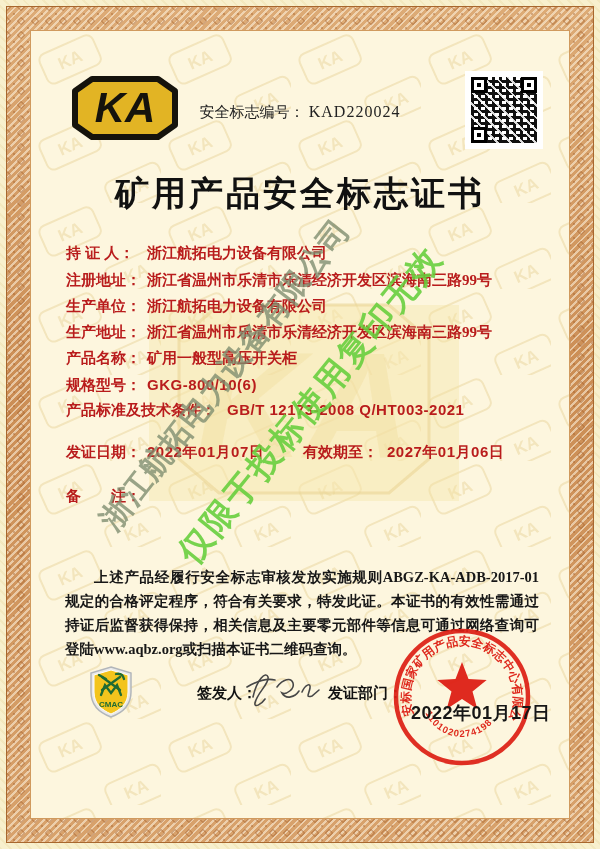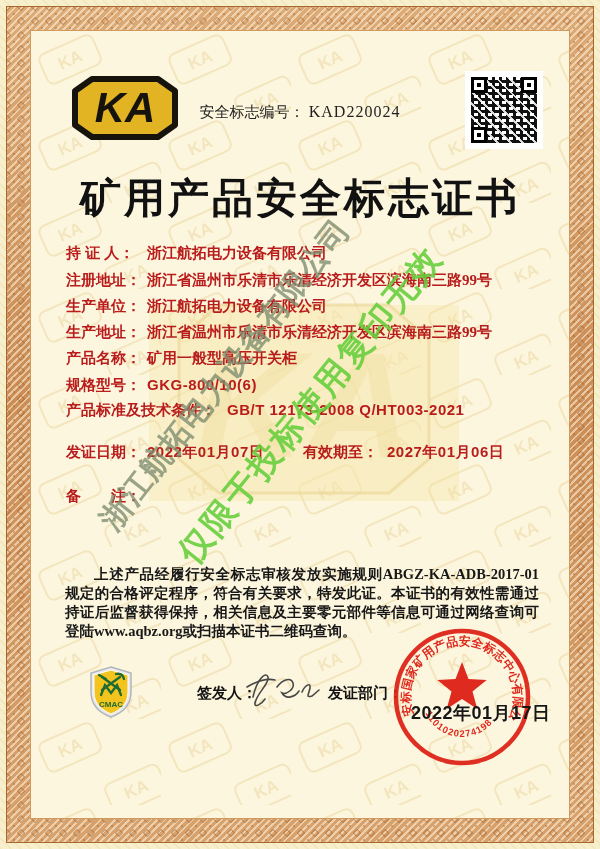--- a/index.html
+++ b/index.html
@@ -39,36 +39,36 @@
     background:
       repeating-linear-gradient(45deg, rgba(255,255,255,.85) 0 2px, transparent 2px 9px),
       repeating-linear-gradient(90deg,#111 0 3px, transparent 3px 7px),
       repeating-linear-gradient(0deg,#111 0 3px, #fff 3px 6px);
   }
   .finder{position:absolute;width:16px;height:16px;border:3px solid #000;background:#fff;box-sizing:border-box;}
   .finder::after{content:"";position:absolute;left:3px;top:3px;width:4px;height:4px;background:#000;}
   .f-tl{left:0;top:0;} .f-tr{right:0;top:0;} .f-bl{left:0;bottom:0;}
 
   .title{position:absolute;left:0;right:0;top:140px;text-align:center;
-    font-size:41px;font-weight:bold;letter-spacing:3px;color:#111;}
+    font-size:34px;font-weight:bold;letter-spacing:3px;color:#111;}
 
   .row{position:absolute;left:35px;right:16px;height:20px;font-size:15px;color:#b91c1c;}
   .row .lab{position:absolute;left:0;font-weight:bold;white-space:nowrap;}
   .row .val{position:absolute;left:81px;white-space:nowrap;}
   .val.kai{font-family:"Liberation Serif",serif;font-weight:bold;font-size:15px;}
   .val.num{font-weight:bold;letter-spacing:.5px;}
   .r0{top:213px}.r1{top:240px}.r2{top:266px}.r3{top:292px}.r4{top:318px}
   .r5{top:345px}.r6{top:370px}.r7{top:395px}.r8{top:412px}.r9{top:456px}
   .r6 .val{left:161px;}
   .lab-valid{left:237px !important;}
   .val-valid{left:321px !important;}
 
   .paragraph{position:absolute;left:34px;right:30px;top:534px;
     font-family:"Liberation Serif",serif;font-weight:bold;font-size:14.5px;
-    line-height:19px;text-align:justify;text-indent:2em;color:#171717;}
+    line-height:24px;text-align:justify;text-indent:2em;color:#171717;}
 
   .badge{position:absolute;left:56px;top:634px;}
   .signer-label,.dept-label{position:absolute;top:653px;font-size:15px;font-weight:bold;color:#111;}
   .signer-label{left:166px;} .dept-label{left:297px;}
   .signature{position:absolute;left:208px;top:632px;}
   .seal-wrap{position:absolute;left:356px;top:591px;width:150px;height:150px;z-index:3;}
   .seal-date{position:absolute;left:24px;top:79px;font-size:18px;font-weight:bold;color:#161616;letter-spacing:.5px;white-space:nowrap;}
 
   .wm{position:absolute;z-index:5;pointer-events:none;white-space:nowrap;
     font-weight:bold;transform-origin:0 50%;font-family:"Liberation Serif",serif;}

